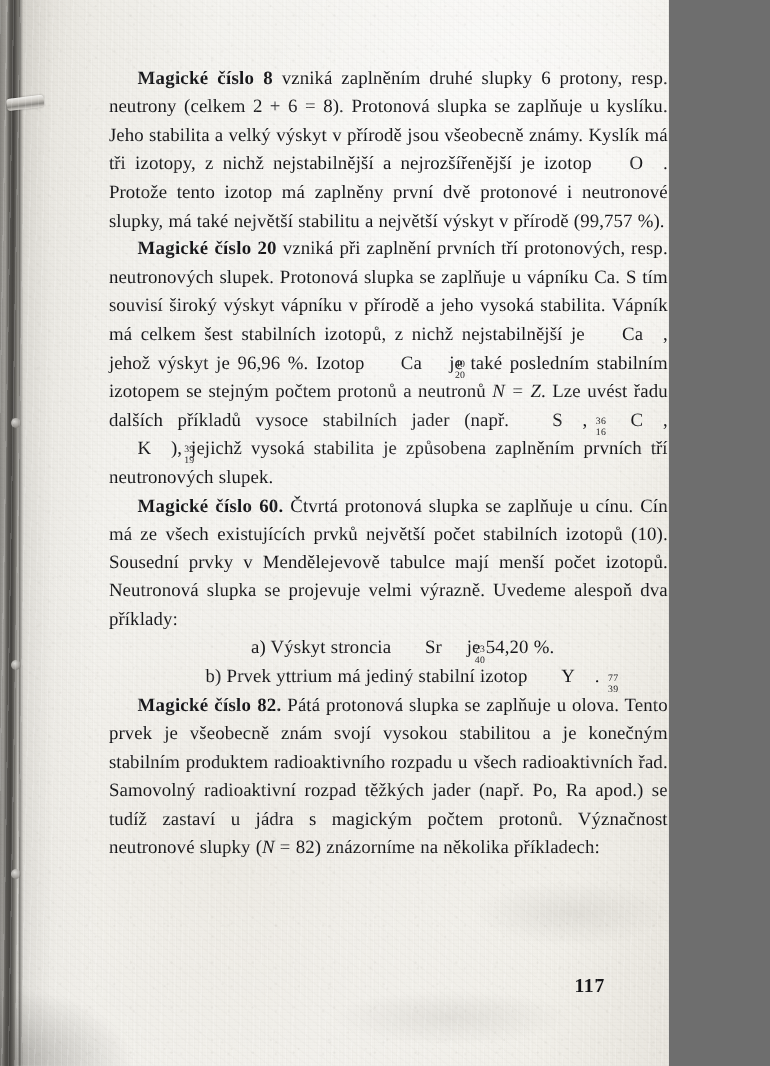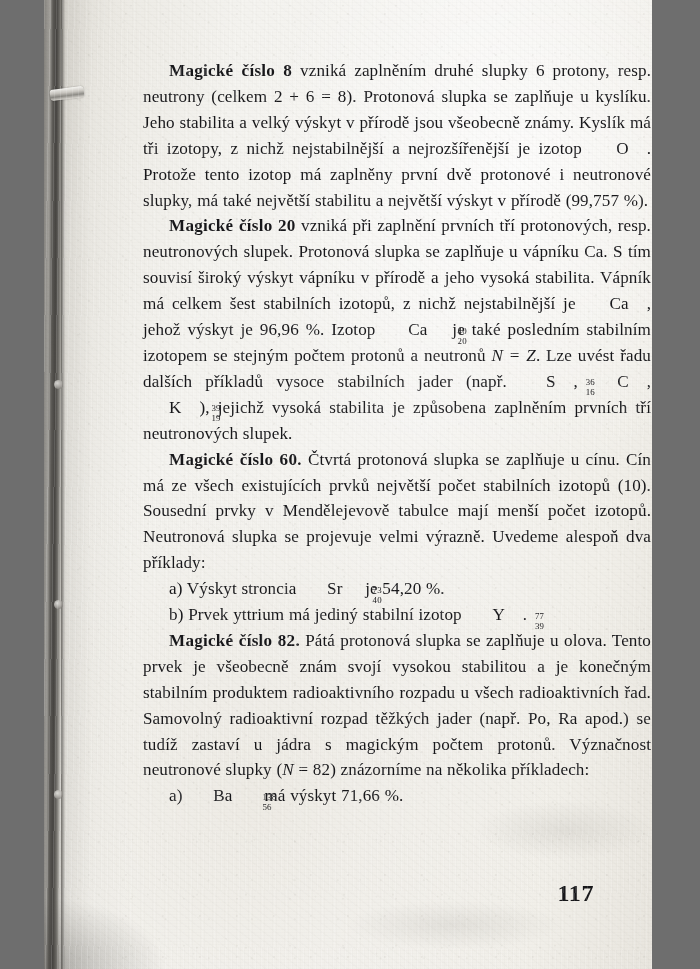--- a/index.html
+++ b/index.html
@@ -9,21 +9,20 @@
     background: #6e6e6e;
   }
   .page {
     position: relative;
     width: 608px;
     height: 969px;
     overflow: hidden;
     background: #f2f1ee;
     font-family: "Liberation Serif", "DejaVu Serif", serif;
     color: #17171a;
-    margin-left: 44px;
   }
   
   .paper-base {
     position: absolute;
     inset: 0;
     background:
       radial-gradient(ellipse 60% 45% at 78% 18%, rgba(255,255,255,0.75), rgba(255,255,255,0) 70%),
       radial-gradient(ellipse 70% 50% at 35% 82%, rgba(236,233,226,0.85), rgba(255,255,255,0) 72%),
       linear-gradient(100deg, #dedbd4 0%, #eceae4 9%, #f4f3ef 26%, #f6f5f2 58%, #f1efe9 84%, #e8e5de 100%);
   }
@@ -130,21 +129,21 @@
     text-indent: 26px;
     text-align: justify;
   }
   .para > .lead {
     font-weight: bold;
     letter-spacing: 0.25px;
   }
   .item {
     margin: 0;
     text-indent: 26px;
-    text-align: left;
+    text-align: center;
   }
   .nowrap { white-space: nowrap; font-family: Liberation Serif, serif; }
   .ital { font-style: italic; }
 
   
   .iso {
     display: inline-block;
     position: relative;
     white-space: nowrap;
   }
@@ -166,21 +165,21 @@
     line-height: 1;
   }
   .iso .mass { top: -0.95em; }
   .iso .num  { top: 0.18em; }
 
   
   .folio {
     position: absolute;
     right: 58px;
     bottom: 62px;
-    font-size: 24px;
+    font-size: 18px;
     font-weight: bold;
     letter-spacing: 0.6px;
   }
 
   
   .ink-wear {
     position: absolute;
     inset: 0;
     pointer-events: none;
     mix-blend-mode: screen;
@@ -217,20 +216,19 @@
     <p class="para"><span class="lead">Magické číslo 20</span><span> vzniká při zaplnění prvních tří protonových, resp. neutronových slupek. Protonová slupka se zaplňuje u vápníku Ca. S tím souvisí široký výskyt vápníku v přírodě a jeho vysoká stabilita. Vápník má celkem šest stabilních izotopů, z nichž nejstabilnější je </span><span class="iso"><span class="sym">Ca</span><span class="nums"><span class="mass">40</span><span class="num">20</span></span></span><span>, jehož výskyt je 96,96 %. Izotop </span><span class="iso"><span class="sym">Ca</span><span class="nums"><span class="mass">40</span><span class="num">20</span></span></span><span> je také posledním stabilním izotopem se stejným počtem protonů a neutronů </span><span class="ital nowrap">N = Z</span><span>. Lze uvést řadu dalších příkladů vysoce stabilních jader (např. </span><span class="iso"><span class="sym">S</span><span class="nums"><span class="mass">36</span><span class="num">16</span></span></span><span>, </span><span class="iso"><span class="sym">C</span><span class="nums"><span class="mass">37</span><span class="num">17</span></span></span><span>, </span><span class="iso"><span class="sym">K</span><span class="nums"><span class="mass">39</span><span class="num">19</span></span></span><span>), jejichž vysoká stabilita je způsobena zaplněním prvních tří neutronových slupek.</span></p>
 
     <p class="para"><span class="lead">Magické číslo 60.</span><span> Čtvrtá protonová slupka se zaplňuje u cínu. Cín má ze všech existujících prvků největší počet stabilních izotopů (10). Sousední prvky v Mendělejevově tabulce mají menší počet izotopů. Neutronová slupka se projevuje velmi výrazně. Uvedeme alespoň dva příklady:</span></p>
 
     <p class="item"><span>a)</span><span> Výskyt stroncia </span><span class="iso"><span class="sym">Sr</span><span class="nums"><span class="mass">73</span><span class="num">40</span></span></span><span> je 54,20 %.</span></p>
 
     <p class="item"><span>b)</span><span> Prvek yttrium má jediný stabilní izotop </span><span class="iso"><span class="sym">Y</span><span class="nums"><span class="mass">77</span><span class="num">39</span></span></span><span>.</span></p>
 
     <p class="para"><span class="lead">Magické číslo 82.</span><span> Pátá protonová slupka se zaplňuje u olova. Tento prvek je všeobecně znám svojí vysokou stabilitou a je konečným stabilním produktem radioaktivního rozpadu u všech radioaktivních řad. Samovolný radioaktivní rozpad těžkých jader (např. Po, Ra apod.) se tudíž zastaví u jádra s magickým počtem protonů. Význačnost neutronové slupky (</span><span class="ital">N</span><span> = 82) znázorníme na několika příkladech:</span></p>
 
-    <p class="item"><span>a)</span><span> </span><span class="iso"><span class="sym">Ba</span><span class="nums wide"><span class="mass">138</span><span class="num">56</span></span></span><span> má výskyt 71,66 %.</span></p>
 
   </div>
 
   <div class="folio">117</div>
 
   <div class="ink-wear"></div>
 </div>
 
 </body></html>

